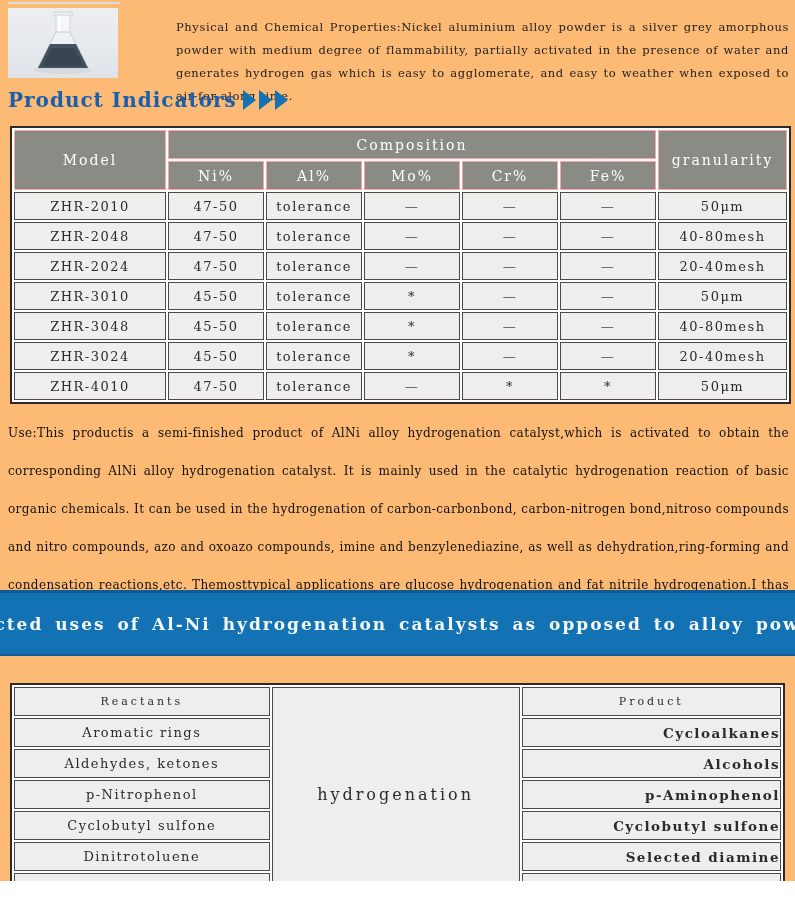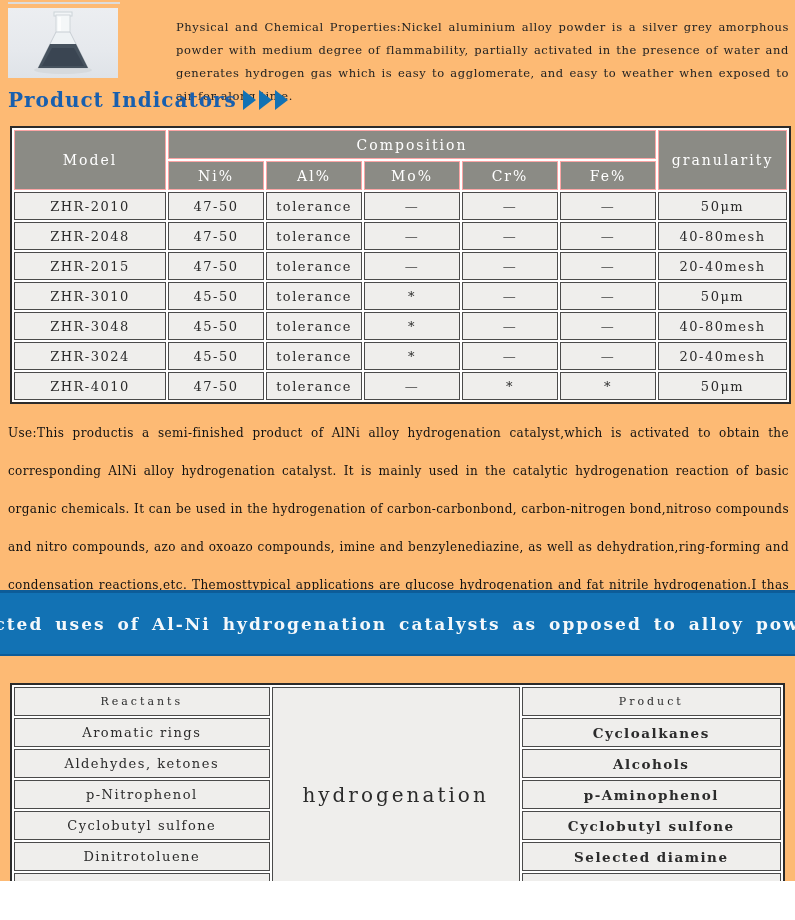--- a/index.html
+++ b/index.html
@@ -57,22 +57,22 @@
     background: #8b8b85; border: 1px solid #fca5a5;
     color: #ffffff; font-size: 14px; letter-spacing: 2px;
   }
   #table1 { position: absolute; left: 10px; top: 126px; width: 775px; }
   #table1 tr.hrow  { height: 29px; }
   #table1 tr.brow  { height: 28px; }
   #table1 td.dash  { color: #555; }
   #table2 { position: absolute; left: 10px; top: 683px; width: 775px; }
   #table2 tr { height: 29px; }
   #table2 td.colhead { font-size: 11px; letter-spacing: 3px; }
-  #table2 td.process-cell { font-size: 20px; letter-spacing: 3px; }
-  #table2 td.product-cell { font-weight: bold; font-size: 13.5px; }
+  #table2 td.process-cell { font-size: 16px; letter-spacing: 3px; }
+  #table2 td.product-cell { font-weight: bold; font-size: 13.5px; text-align: right; }
   .use-text {
     position: absolute; left: 8px; top: 414px; width: 781px;
     font-size: 12px; line-height: 38px; letter-spacing: 0.4px;
     text-align: justify; color: #111;
   }
   .banner {
     position: absolute; left: 0; top: 590px; width: 795px; height: 66px;
     background: #1272b4;
     border-top: 3px solid #0d5c98; border-bottom: 2px solid #0d5c98;
     display: flex; align-items: center; justify-content: center;
@@ -155,21 +155,21 @@
     <tr class="brow">
       <td>ZHR-2048</td>
       <td>47-50</td>
       <td>tolerance</td>
       <td class="dash">—</td>
       <td class="dash">—</td>
       <td class="dash">—</td>
       <td>40-80mesh</td>
     </tr>
     <tr class="brow">
-      <td>ZHR-2015</td>
+      <td>ZHR-2024</td>
       <td>47-50</td>
       <td>tolerance</td>
       <td class="dash">—</td>
       <td class="dash">—</td>
       <td class="dash">—</td>
       <td>20-40mesh</td>
     </tr>
     <tr class="brow">
       <td>ZHR-3010</td>
       <td>45-50</td>

